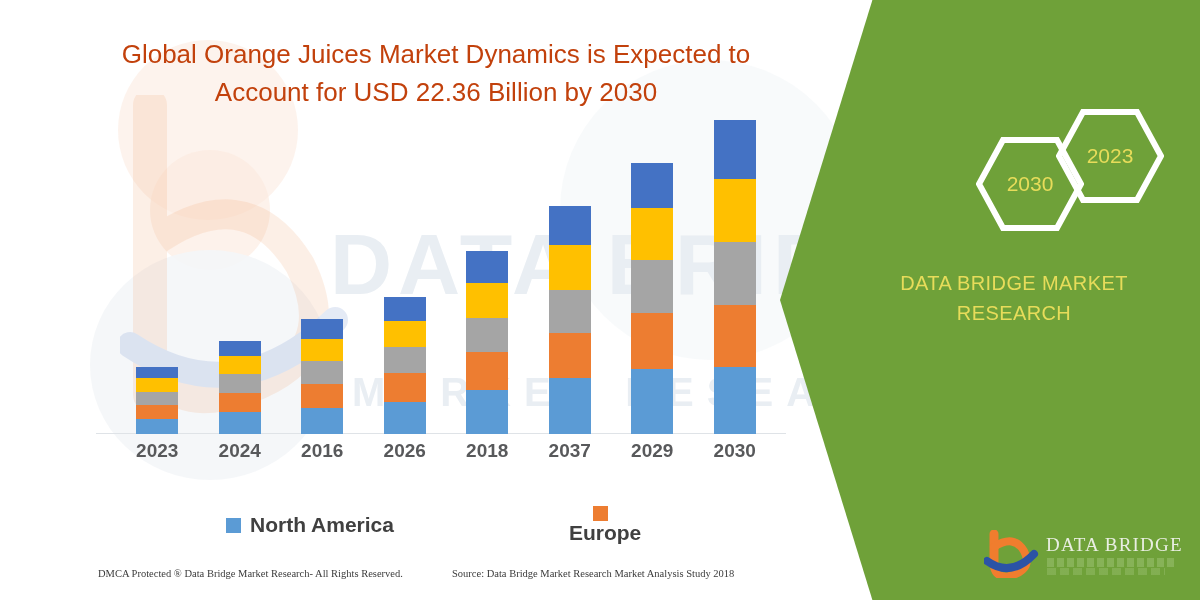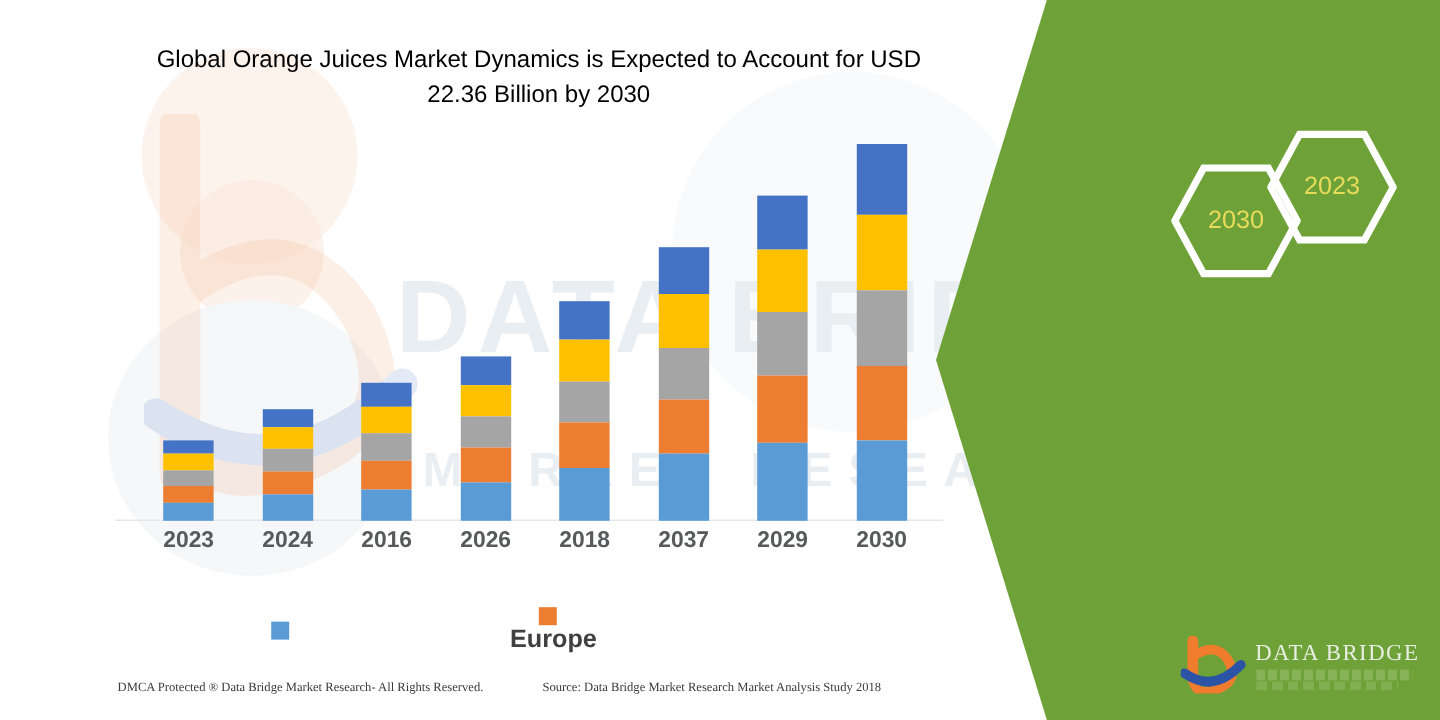--- a/index.html
+++ b/index.html
@@ -72,22 +72,22 @@
     opacity:.75;
   }
   .logo-tag2{
     position:absolute;left:63px;top:40px;width:118px;height:7px;
     background:repeating-linear-gradient(90deg,#8fb862 0 9px,transparent 9px 13px);
     opacity:.6;
   }
 
   
   .headline{
-    position:absolute;left:109px;top:36px;width:680px;
-    text-align:center;color:#000000;font-size:20px;line-height:1.45;
+    position:absolute;left:96px;top:36px;width:680px;
+    text-align:center;color:#c2410c;font-size:26px;line-height:1.45;
     font-family:"Liberation Sans",sans-serif;
   }
 
   
   .chart{position:absolute;left:96px;top:120px;width:690px;height:360px;}
   .axis-line{
     position:absolute;left:0;right:0;bottom:46px;height:1px;background:#dfe3e7;
   }
   .bars{position:absolute;left:20px;right:10px;bottom:46px;height:314px;display:flex;align-items:flex-end;}
   .bar-slot{flex:1;display:flex;flex-direction:column;align-items:center;justify-content:flex-end;height:100%;}
@@ -230,20 +230,21 @@
         <div class="xlabel">2018</div>
         <div class="xlabel">2037</div>
         <div class="xlabel">2029</div>
         <div class="xlabel">2030</div>
       </div>
   </div>
 
   <div class="legend" id="legend">
       <div class="legend-item li0">
         <span class="swatch" style="background: rgb(91, 155, 213);"></span>
+        <span class="legend-label">North America</span>
       </div>
       <div class="legend-item li1">
         <span class="swatch" style="background: rgb(237, 125, 49);"></span>
         <span class="legend-label">Europe</span>
       </div>
     </div>
 
   <div class="footer-left">DMCA Protected ® Data Bridge Market Research- All Rights Reserved.</div>
   <div class="footer-right">Source: Data Bridge Market Research  Market Analysis Study 2018</div>
 
@@ -257,20 +258,24 @@
         <span>2030</span>
       </div>
       <div class="hex hex-2023">
         <svg viewBox="0 0 108 96" width="108" height="96">
           <polygon points="27,4 81,4 105,48 81,92 27,92 3,48" fill="none" stroke="#ffffff" stroke-width="6"></polygon>
         </svg>
         <span>2023</span>
       </div>
     </div>
 
+    <div class="brand-lines">
+      <div>DATA BRIDGE MARKET</div>
+      <div>RESEARCH</div>
+    </div>
 
     <div class="logo">
       <svg class="logo-mark" viewBox="0 0 56 48">
         <path d="M10 4 L10 34" stroke="#f07d2e" stroke-width="9" stroke-linecap="round" fill="none"></path>
         <path d="M10 17 q20 -13 30 4 q9 17 -11 24 q-16 5 -19 -8" stroke="#f07d2e" stroke-width="8" fill="none" stroke-linecap="round"></path>
         <path d="M3 31 q24 17 47 -7" stroke="#2b53a6" stroke-width="8" fill="none" stroke-linecap="round"></path>
       </svg>
       <div class="logo-text">DATA BRIDGE</div>
       <div class="logo-tag"></div>
       <div class="logo-tag2"></div>

